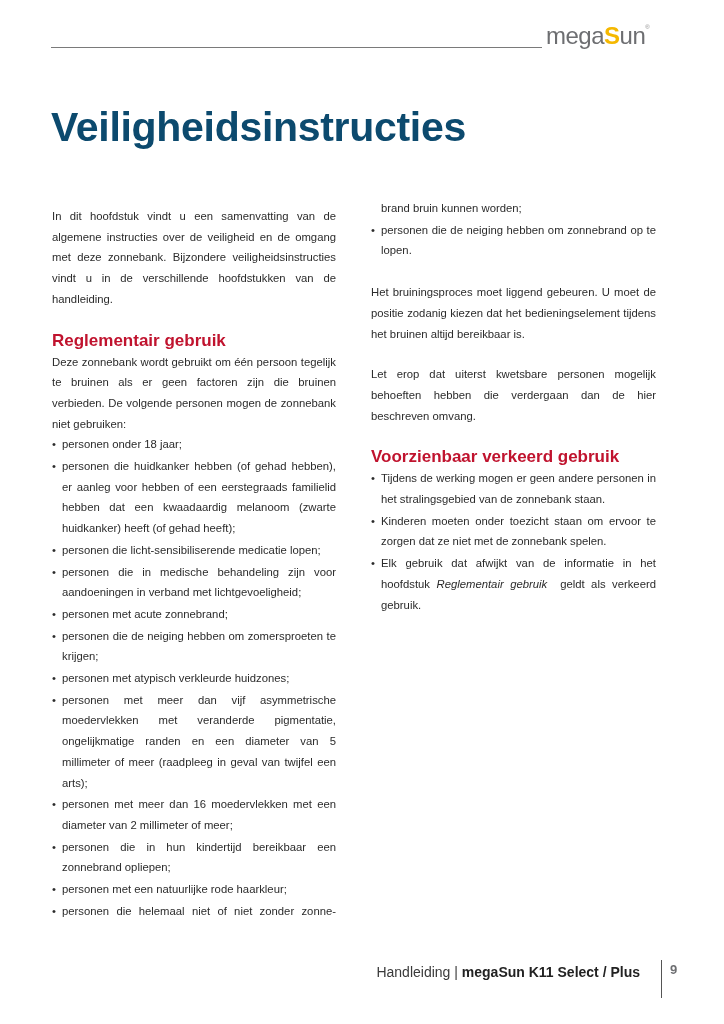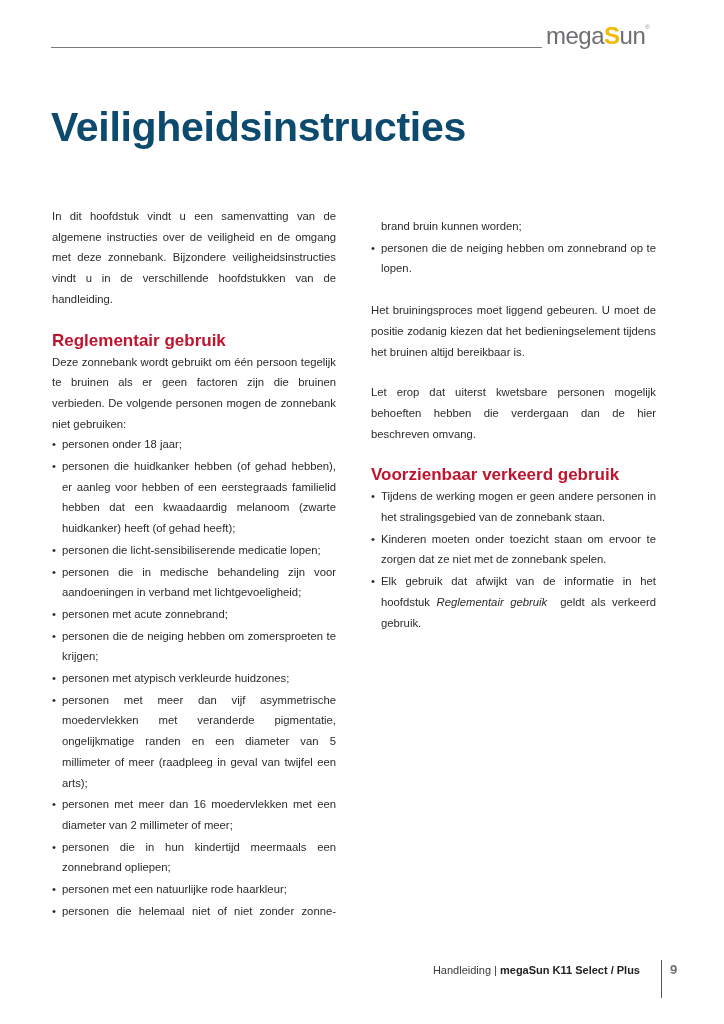--- a/index.html
+++ b/index.html
@@ -7,32 +7,32 @@
          font-family: "Liberation Sans", sans-serif; color: #2b2b2b; }
   .header-rule { position: absolute; left: 51px; top: 47px; width: 491px; height: 1px; background: #7a7a7a; }
   .logo { position: absolute; left: 546px; top: 22px; font-size: 24px; font-weight: normal;
           color: #6d6e71; letter-spacing: -0.5px; font-family: "Liberation Sans", sans-serif; }
   .logo .s { color: #f5b800; font-weight: bold; }
   .logo .reg { font-size: 6px; vertical-align: top; position: relative; top: 2px; color: #888; }
   .page-title { position: absolute; left: 51px; top: 104px; font-size: 41px; font-weight: bold;
                 color: #0c4a6e; margin: 0; letter-spacing: -0.3px; }
   .col { position: absolute; font-size: 11.3px; line-height: 20.7px; color: #2b2b2b; }
   .col-left { left: 52px; top: 206px; width: 284px; }
-  .col-right { left: 371px; top: 216px; width: 285px; }
+  .col-right { left: 371px; top: 198px; width: 285px; }
   .col p { margin: 0; text-align: justify; }
   .col p.last-left { text-align-last: left; }
   h2.section { color: #c0132e; font-size: 17px; font-weight: bold; margin: 0; line-height: 22px; }
   .sec1 { margin-top: 20px !important; }
   ul.blist { list-style: none; margin: 0; padding: 0; }
   ul.blist li { position: relative; padding-left: 10px; margin-bottom: 1px; text-align: justify; text-align-last: left; }
   ul.blist li.just-last { text-align-last: justify; }
   ul.blist li::before { content: "•"; position: absolute; left: 0; top: 0; }
   ul.blist li.cont::before { content: ""; }
   .gap { height: 20px; }
-  .footer-text { position: absolute; right: 84px; top: 964px; font-size: 11px; color: #3a3a3a; }
+  .footer-text { position: absolute; right: 84px; top: 964px; font-size: 14px; color: #3a3a3a; }
   .footer-text b { font-weight: bold; color: #222; }
   .footer-rule { position: absolute; left: 661px; top: 960px; width: 1px; height: 38px; background: #555; }
   .page-num { position: absolute; left: 670px; top: 962px; font-size: 13px; font-weight: bold; color: #6d6e71; }
 </style>
 </head>
 <body>
 
 <div class="header-rule"></div>
 <div class="logo"><span>mega</span><span class="s">S</span><span>un</span><span class="reg">®</span></div>
 
@@ -45,21 +45,21 @@
   <ul class="blist">
     <li>personen onder 18 jaar;</li>
     <li>personen die huidkanker hebben (of gehad hebben), er aanleg voor hebben of een eerstegraads familielid hebben dat een kwaadaardig melanoom (zwarte huidkanker) heeft (of gehad heeft);</li>
     <li>personen die licht-sensibiliserende medicatie lopen;</li>
     <li>personen die in medische behandeling zijn voor aandoeningen in verband met lichtgevoeligheid;</li>
     <li>personen met acute zonnebrand;</li>
     <li>personen die de neiging hebben om zomersproeten te krijgen;</li>
     <li>personen met atypisch verkleurde huidzones;</li>
     <li>personen met meer dan vijf asymmetrische moedervlekken met veranderde pigmentatie, ongelijkmatige randen en een diameter van 5 millimeter of meer (raadpleeg in geval van twijfel een arts);</li>
     <li>personen met meer dan 16 moedervlekken met een diameter van 2 millimeter of meer;</li>
-    <li>personen die in hun kindertijd meermaals een zonnebrand opliepen;</li>
+    <li>personen die in hun kindertijd bereikbaar een zonnebrand opliepen;</li>
     <li>personen met een natuurlijke rode haarkleur;</li>
     <li class="just-last">personen die helemaal niet of niet zonder zonne-</li>
   </ul>
 </div>
 
 <div class="col col-right">
   <ul class="blist">
     <li class="cont">brand bruin kunnen worden;</li>
     <li>personen die de neiging hebben om zonnebrand op te lopen.</li>
   </ul>

